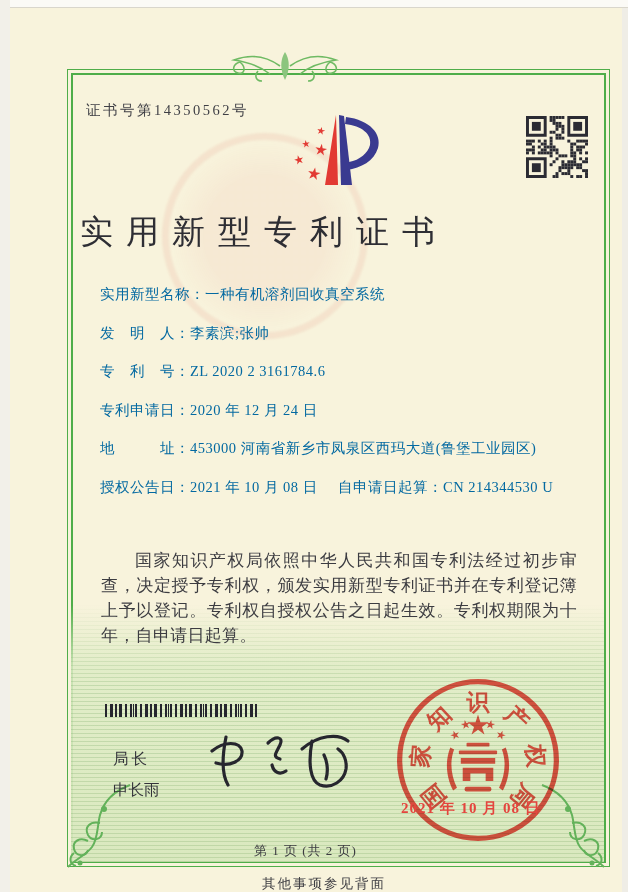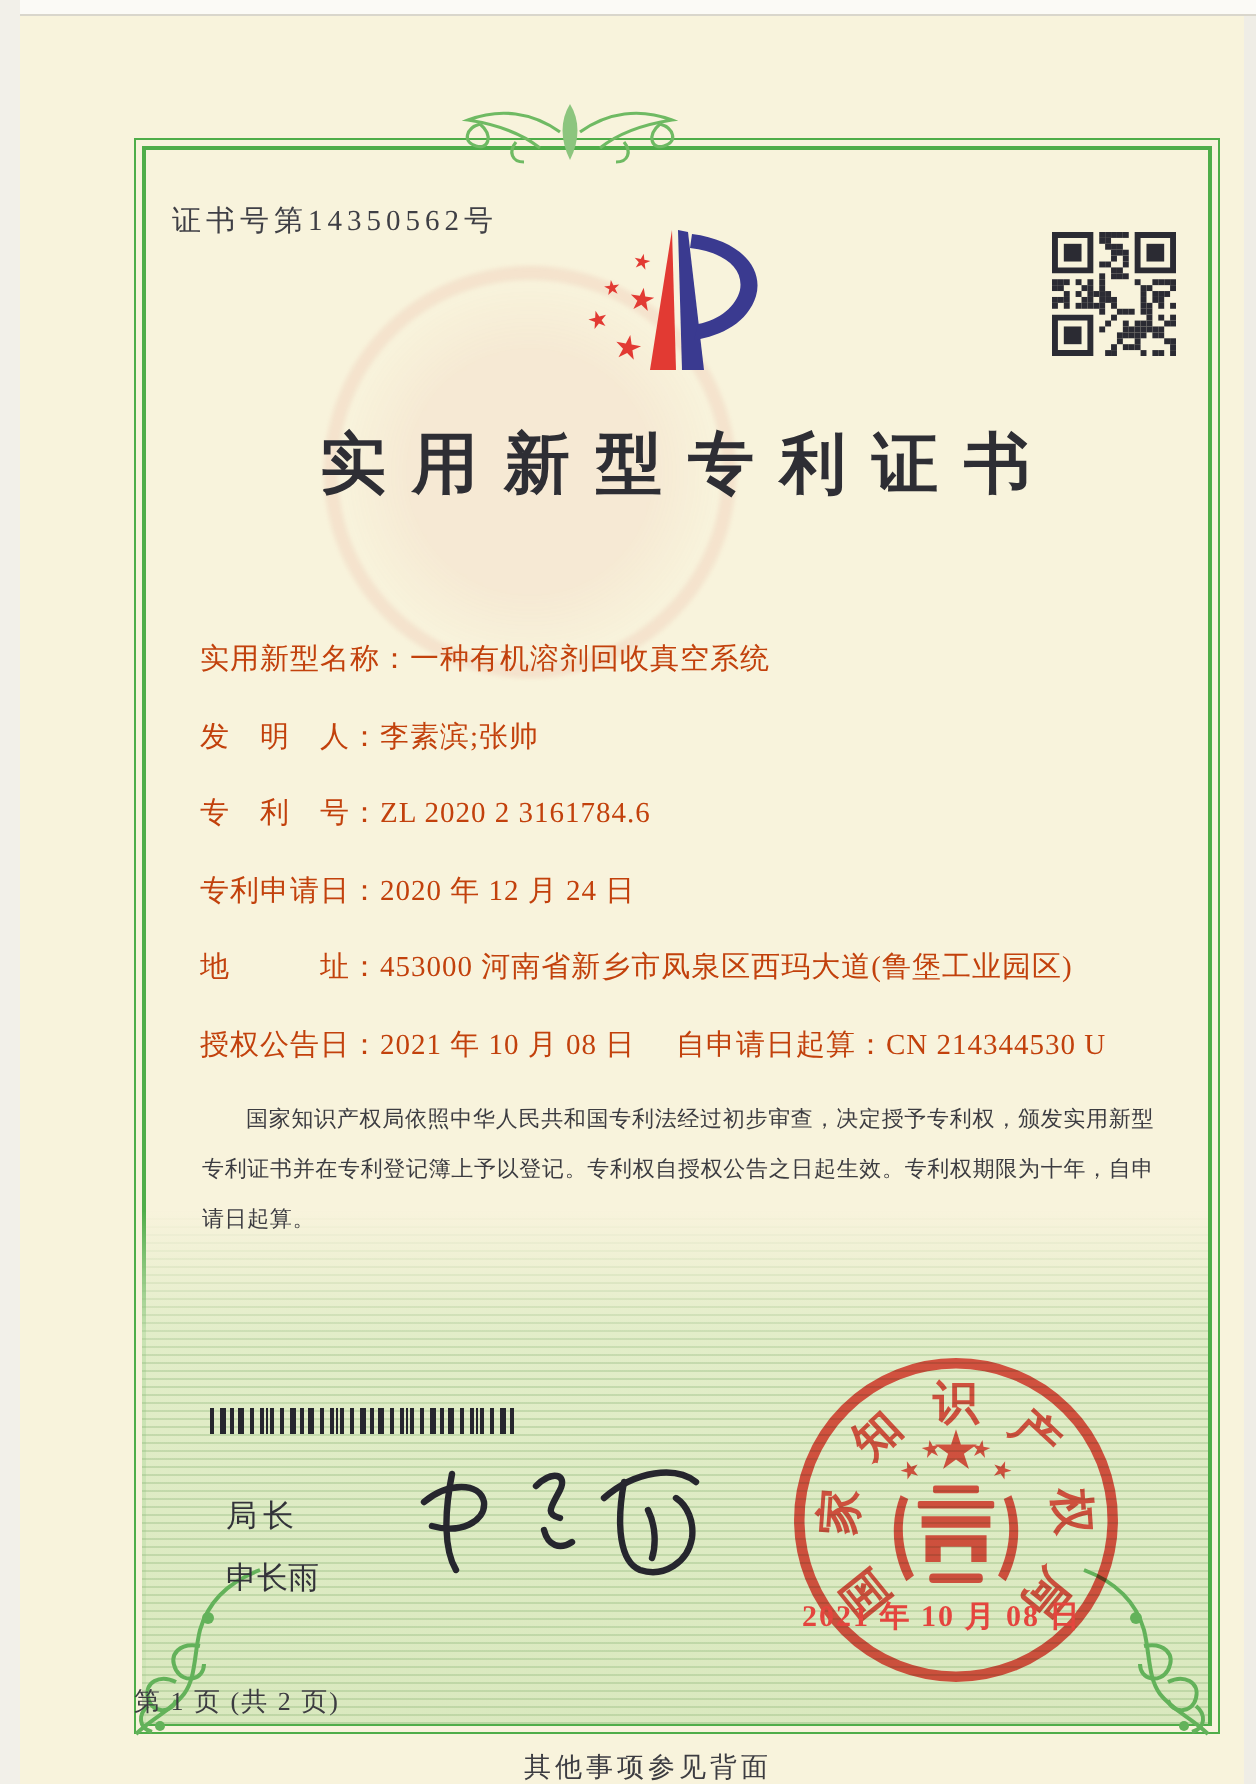--- a/index.html
+++ b/index.html
@@ -44,56 +44,56 @@
   .certno{
     position:absolute;left:76px;top:94px;
     font-size:14.5px;letter-spacing:2.5px;color:#3f3f45;
   }
 
   .logo{position:absolute;left:252px;top:96px;}
   .qr{position:absolute;left:516px;top:109px;width:62px;height:62px;}
 
   .title{
     position:absolute;left:57px;top:203px;width:541px;
-    text-align:center;font-size:33px;font-weight:700;color:#2e2e34;
+    text-align:left;font-size:33px;font-weight:400;color:#2e2e34;
     letter-spacing:13px;padding-left:13px;box-sizing:border-box;
   }
 
-  .fields{position:absolute;left:90px;top:276px;width:478px;color:#c2410c;margin-top:36px;}
+  .fields{position:absolute;left:90px;top:276px;width:478px;color:#0369a1;}
   .field-row{height:22px;line-height:22px;margin-bottom:16.5px;font-size:14.5px;letter-spacing:.5px;white-space:nowrap;}
   .flabel{display:inline-block;}
   .fvalue{display:inline;}
   .grant-row{display:flex;}
   .grant-col1{flex:0 0 238px;white-space:nowrap;}
   .grant-col2{white-space:nowrap;}
 
   .paras{
     position:absolute;left:91px;top:541px;width:476px;
-    font-size:11px;line-height:25px;color:#3c3c41;text-align:justify;letter-spacing:.3px;
+    font-size:17px;line-height:25px;color:#3c3c41;text-align:justify;letter-spacing:.3px;
   }
   .paras p{margin:0 0 2px 0;text-indent:2em;}
 
   .barcode{position:absolute;left:95px;top:697px;width:153px;height:13px;
     background:
       repeating-linear-gradient(90deg,#26262e 0 2px,rgba(0,0,0,0) 2px 5px),
       repeating-linear-gradient(90deg,#26262e 0 1px,rgba(0,0,0,0) 1px 7px);
   }
 
   .director{position:absolute;left:93px;top:736px;font-size:15.5px;color:#33333a;line-height:31px;margin-left:10px;}
   .director .t{letter-spacing:3px;}
   .signature{position:absolute;left:186px;top:700px;}
 
   .seal{position:absolute;left:382px;top:667px;mix-blend-mode:multiply;opacity:.93;}
   .seal text{fill:#ec4a42;font-size:24px;font-weight:700;text-anchor:middle;dominant-baseline:central;
     font-family:"DejaVu Serif","Liberation Serif",serif;}
   .seal-date{
     position:absolute;left:391px;top:792px;font-size:15px;font-weight:600;color:#e4453e;letter-spacing:1px;white-space:nowrap;
   }
 
-  .page-footer{position:absolute;left:57px;top:835px;width:477px;font-size:13px;color:#3c3c41;letter-spacing:1px;}
+  .page-footer{position:absolute;left:57px;top:835px;width:477px;text-align:center;font-size:13px;color:#3c3c41;letter-spacing:1px;}
   .back-note{position:absolute;left:0;top:868px;width:628px;text-align:center;font-size:13.5px;color:#3c3c41;letter-spacing:2px;}
 
   .ornament{position:absolute;}
   .orn-top{left:200px;top:42px;}
   .orn-bl{left:52px;top:776px;}
   .orn-br{left:528px;top:776px;transform:scaleX(-1);}
 </style>
 </head>
 <body>
 

